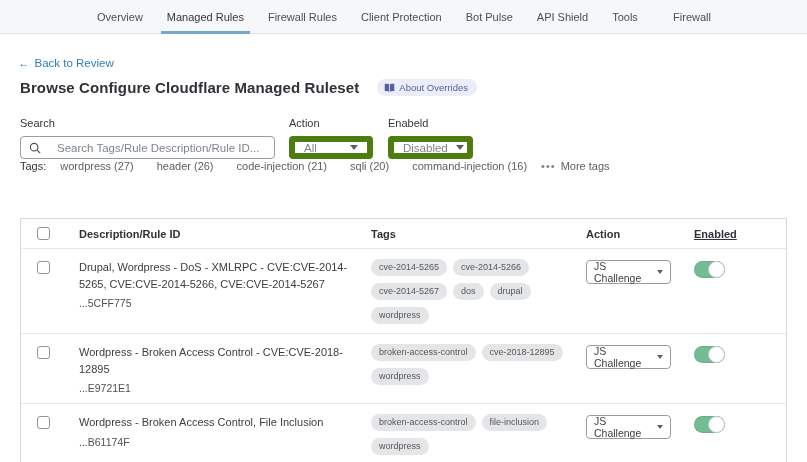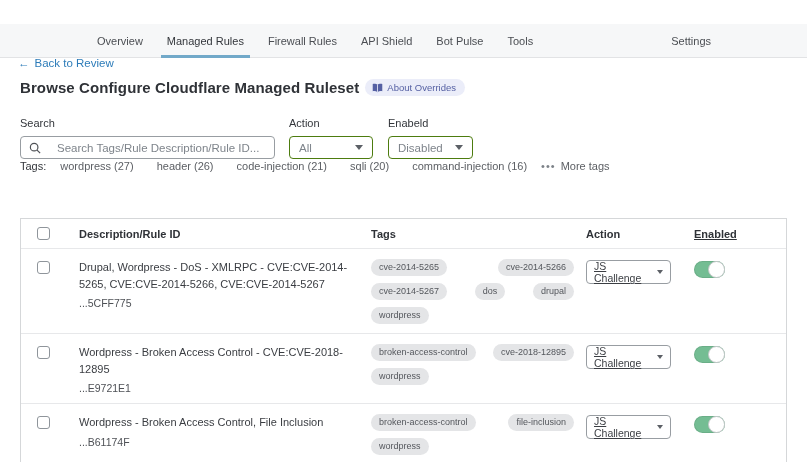--- a/index.html
+++ b/index.html
@@ -6,42 +6,42 @@
   body { background:#e8e8e8; font-family:"Liberation Sans", sans-serif; }
   .screen {
     position:relative; width:807px; height:462px; overflow:hidden;
     background:#ffffff; color:#3b3e43;
   }
 
   
   .topnav {
     position:absolute; top:0; left:0; right:0; height:34px;
     background:#f6f7f8; border-bottom:1px solid #e2e3e5;
-    display:flex; align-items:stretch;margin-top:24px;
+    display:flex; align-items:stretch;
   }
   .nav-tabs { display:flex; margin-left:85px; }
   .tab {
     position:relative; display:flex; align-items:center;
     padding:0 12px; font-size:11px; color:#4b4e53; cursor:pointer; white-space:nowrap;
   }
   .tab.active { color:#33363b; }
   .tab.active::after {
     content:""; position:absolute; left:6px; right:6px; bottom:-1px; height:3px;
     background:#72a9c9;
   }
   .tab.right { margin-left:auto; margin-right:84px; }
 
   
   .back-link {
     position:absolute; top:57px; left:18px; font-size:11.5px; color:#2d7cb9;
     display:flex; align-items:center; gap:5px; cursor:pointer;
   }
 
   
-  .title-row { position:absolute; top:79px; left:20px; display:flex; align-items:center; gap:6px; }
+  .title-row { position:absolute; top:79px; left:20px; display:flex; align-items:center; gap:18px; }
   .page-title { font-size:15px; font-weight:bold; color:#2f3237; letter-spacing:.1px; }
   .badge {
     display:flex; align-items:center; gap:4px; background:#ebedf9; color:#5560a3;
     font-size:9.5px; font-weight:normal; padding:3px 9px 3px 7px; border-radius:10px;
   }
 
   
   .filter-group { position:absolute; top:117px; }
   .filter-group label { display:block; font-size:11px; color:#33363b; margin-bottom:7px; }
   .f-search { left:20px; }
@@ -50,21 +50,21 @@
   .search-box {
     width:255px; height:23px; border:1px solid #989da2; border-radius:4px;
     display:flex; align-items:center; padding:0 8px; gap:16px; background:#fff;
   }
   .search-box input {
     border:none; outline:none; flex:1; font-size:11.5px; color:#3b3e43;
     font-family:"Liberation Sans", sans-serif; background:transparent;
   }
   .search-box input::placeholder { color:#7e848b; }
   .select-box {
-    height:23px; border:1px solid #4d7c0f; border-radius:4px; background:#fff;
+    height:23px; border:6px solid #4d7c0f; border-radius:4px; background:#fff;
     display:flex; align-items:center; justify-content:space-between;
     padding:0 9px; font-size:11.5px; color:#7e848b; cursor:pointer;
   }
   .f-action .select-box { width:84px; }
   .f-enabled .select-box { width:85px; }
   .caret {
     width:0; height:0; border-left:4px solid transparent; border-right:4px solid transparent;
     border-top:5px solid #5c6066; margin-left:8px; flex:none;
   }
 
@@ -94,30 +94,30 @@
 
   .checkbox {
     display:inline-block; width:13px; height:13px; border:1px solid #8f959b;
     border-radius:3px; background:#fff; cursor:pointer;
   }
   .trow .checkbox { margin-top:2px; }
 
   .desc-text { font-size:11px; line-height:1.5; color:#3a3d42; }
   .rule-id { font-size:10.5px; color:#4e5156; margin-top:5px; }
 
-  .pill-wrap { display:flex; flex-wrap:wrap; gap:6px; row-gap:7px;justify-content:space-between; }
+  .pill-wrap { display:flex; flex-wrap:wrap; gap:6px; row-gap:7px; }
   .pill {
     background:#e4e5e7; color:#54575c; font-size:9px; line-height:1;
     padding:4px 8px; border-radius:9px; white-space:nowrap;
   }
 
   .action-select {
     width:85px; height:24px; border:1px solid #989da2; border-radius:4px; background:#fff;
     display:flex; align-items:center; justify-content:space-between;
-    padding:0 7px; font-size:10.5px; color:#3b3e43; cursor:pointer; margin-top:1px;text-decoration:underline;
+    padding:0 7px; font-size:10.5px; color:#3b3e43; cursor:pointer; margin-top:1px;
   }
   .action-select .caret { border-left-width:3.5px; border-right-width:3.5px; border-top-width:4.5px; }
 
   .toggle {
     position:relative; width:31px; height:17px; border-radius:9px;
     background:#c9ccce; cursor:pointer; margin-top:2px;
     box-shadow: inset 0 0 0 1px rgba(0,0,0,0.08);
   }
   .toggle.on { background:#74bd93; }
   .knob {
@@ -138,31 +138,34 @@
         <div class="tab">
           <span>Overview</span>
         </div>
         <div class="tab active">
           <span>Managed Rules</span>
         </div>
         <div class="tab">
           <span>Firewall Rules</span>
         </div>
         <div class="tab">
+          <span>Client Protection</span>
+        </div>
+        <div class="tab">
+          <span>Bot Pulse</span>
+        </div>
+        <div class="tab">
           <span>API Shield</span>
         </div>
         <div class="tab">
-          <span>Bot Pulse</span>
-        </div>
-        <div class="tab">
           <span>Tools</span>
         </div>
       </div>
     <div class="tab right">
-      <span>Settings</span>
+      <span>Firewall</span>
     </div>
   </div>
 
   <div class="back-link">
     <span>←</span>
     <span>Back to Review</span>
   </div>
 
   <div class="title-row">
     <span class="page-title">Browse Configure Cloudflare Managed Ruleset</span>

